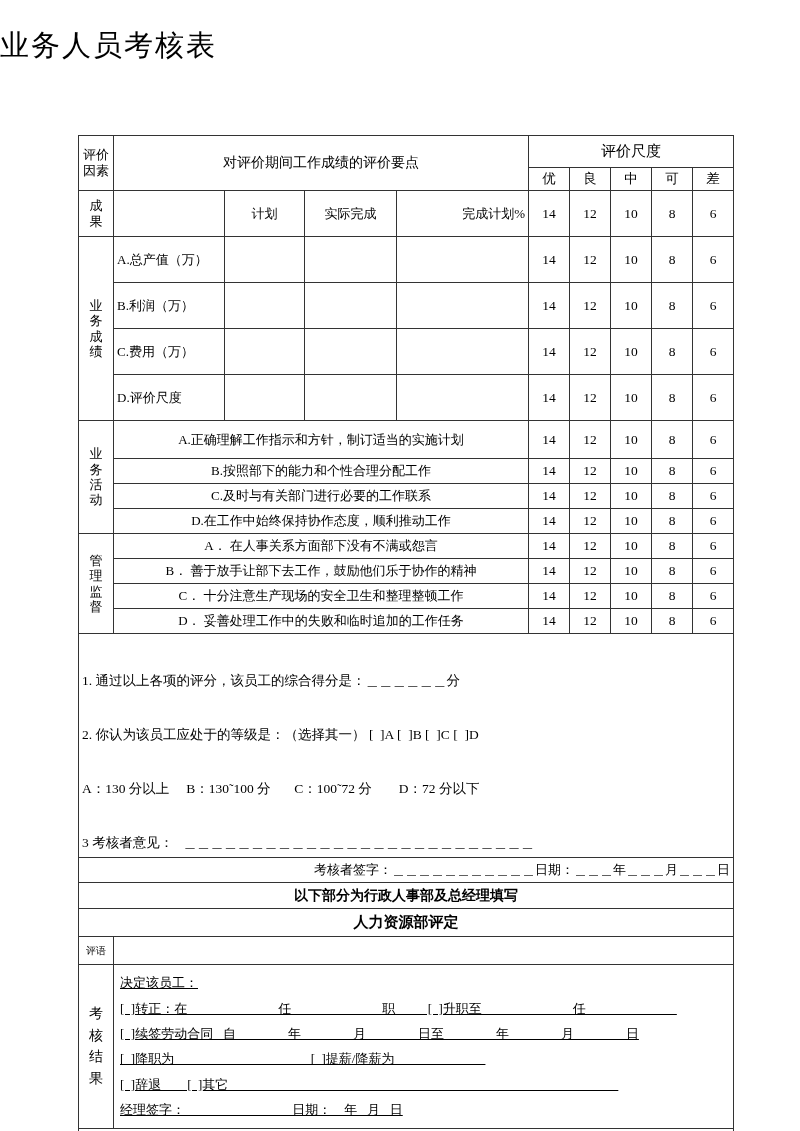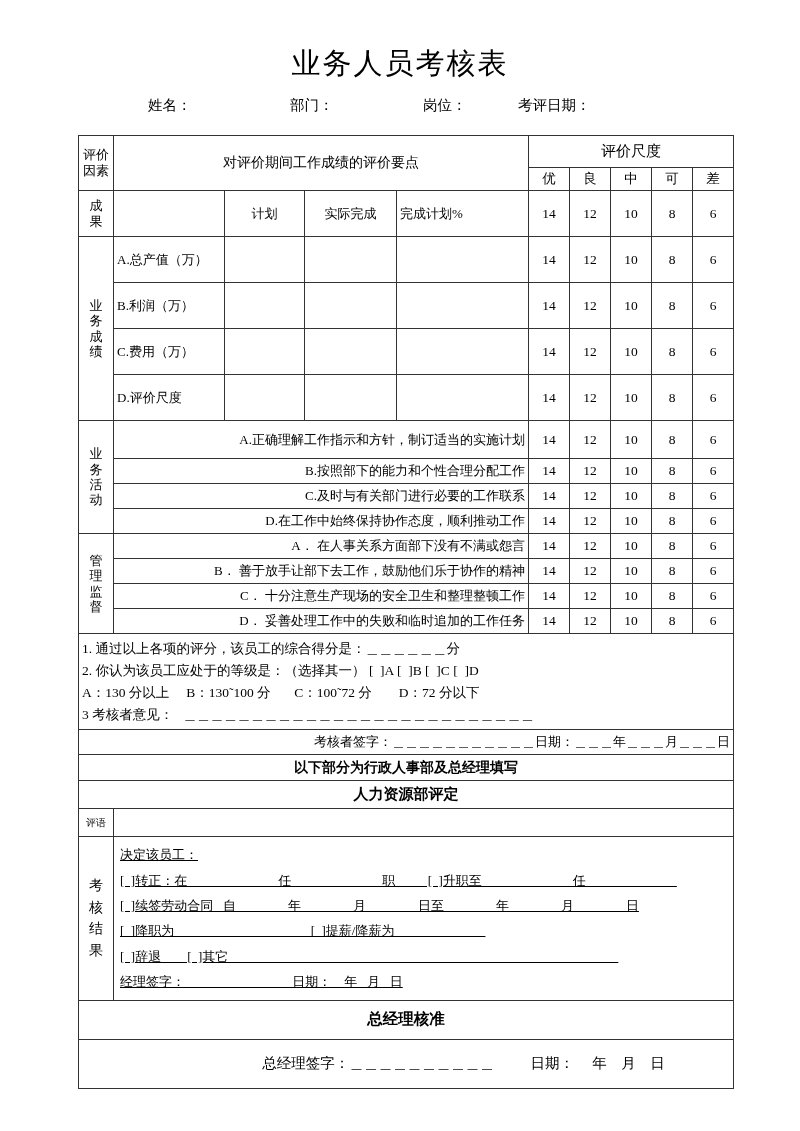--- a/index.html
+++ b/index.html
@@ -16,23 +16,23 @@
     overflow: hidden;
   }
   .page {
     position: absolute;
     left: 0; top: 0;
     width: 800px;
     height: 1131px;
   }
   .doc-title {
     position: absolute;
-    left: 0; top: 44px;
+    left: 0; top: 26px;
     width: 800px;
-    text-align: center;
+    text-align: left;
     font-size: 29px;
     letter-spacing: 2px;
     font-weight: normal;
     font-family: "Liberation Serif", "DejaVu Serif", serif;
   }
   .id-row {
     position: absolute;
     left: 78px; top: 96px;
     width: 660px;
     height: 24px;
@@ -62,45 +62,45 @@
     vertical-align: middle;
     font-family: "Liberation Serif", "DejaVu Serif", serif;
   }
   .vtxt {
     text-align: center;
     line-height: 1.18;
     font-size: 13px;
     width: 35px;
   }
   .vtxt .stack { display: block; }
-  .c-left { text-align: right; }
+  .c-left { text-align: center; }
   .score { text-align: center; width: 41px; font-size: 13.5px; }
   .hdr-factor { text-align: center; width: 35px; line-height: 1.25; }
   .hdr-points { text-align: center; font-size: 14px; }
   .hdr-scale  { text-align: center; font-size: 15px; }
   .hdr-sub    { text-align: center; font-size: 13.5px; }
   .item-col   { width: 111px; text-align: left; font-size: 13px; }
   .plan-col   { width: 80px; text-align: center; }
   .act-col    { width: 92px; text-align: center; margin-left: 38px; }
-  .pct-col    { width: 132px; text-align: left; }
+  .pct-col    { width: 132px; text-align: right; }
 
   .r-tall td { height: 45px; }
   .r-mid  td { height: 37px; }
   .r-thin td { height: 24px; }
   .r-hdr1 td { height: 31px; }
   .r-hdr2 td { height: 22px; }
 
   .notes {
     padding: 4px 2px 4px 3px !important;
     font-size: 13.5px;
     line-height: 1.62;
     text-align: left;
     vertical-align: top;
   }
-  .notes .ln { display: block; white-space: pre; }
+  .notes .ln { display: block; white-space: pre; margin-top: 32px; }
 
   .sigline {
     font-size: 13px;
     text-align: right;
     height: 24px;
   }
   .sigline .inner {
     display: block;
     padding-left: 215px;
     white-space: pre;
@@ -146,26 +146,20 @@
   }
   .gm-sign .inner { display: block; padding-left: 115px; white-space: pre; }
 </style>
 </head>
 <body>
 
 <div class="page">
 
   <div class="doc-title">业务人员考核表</div>
 
-  <div class="id-row">
-    <span class="id-name">姓名：</span>
-    <span class="id-dept">部门：</span>
-    <span class="id-post">岗位：</span>
-    <span class="id-date">考评日期：</span>
-  </div>
 
   <table class="main">
     <colgroup>
       <col style="width:35px">
       <col style="width:111px">
       <col style="width:80px">
       <col style="width:92px">
       <col style="width:132px">
       <col style="width:41px">
       <col style="width:41px">

